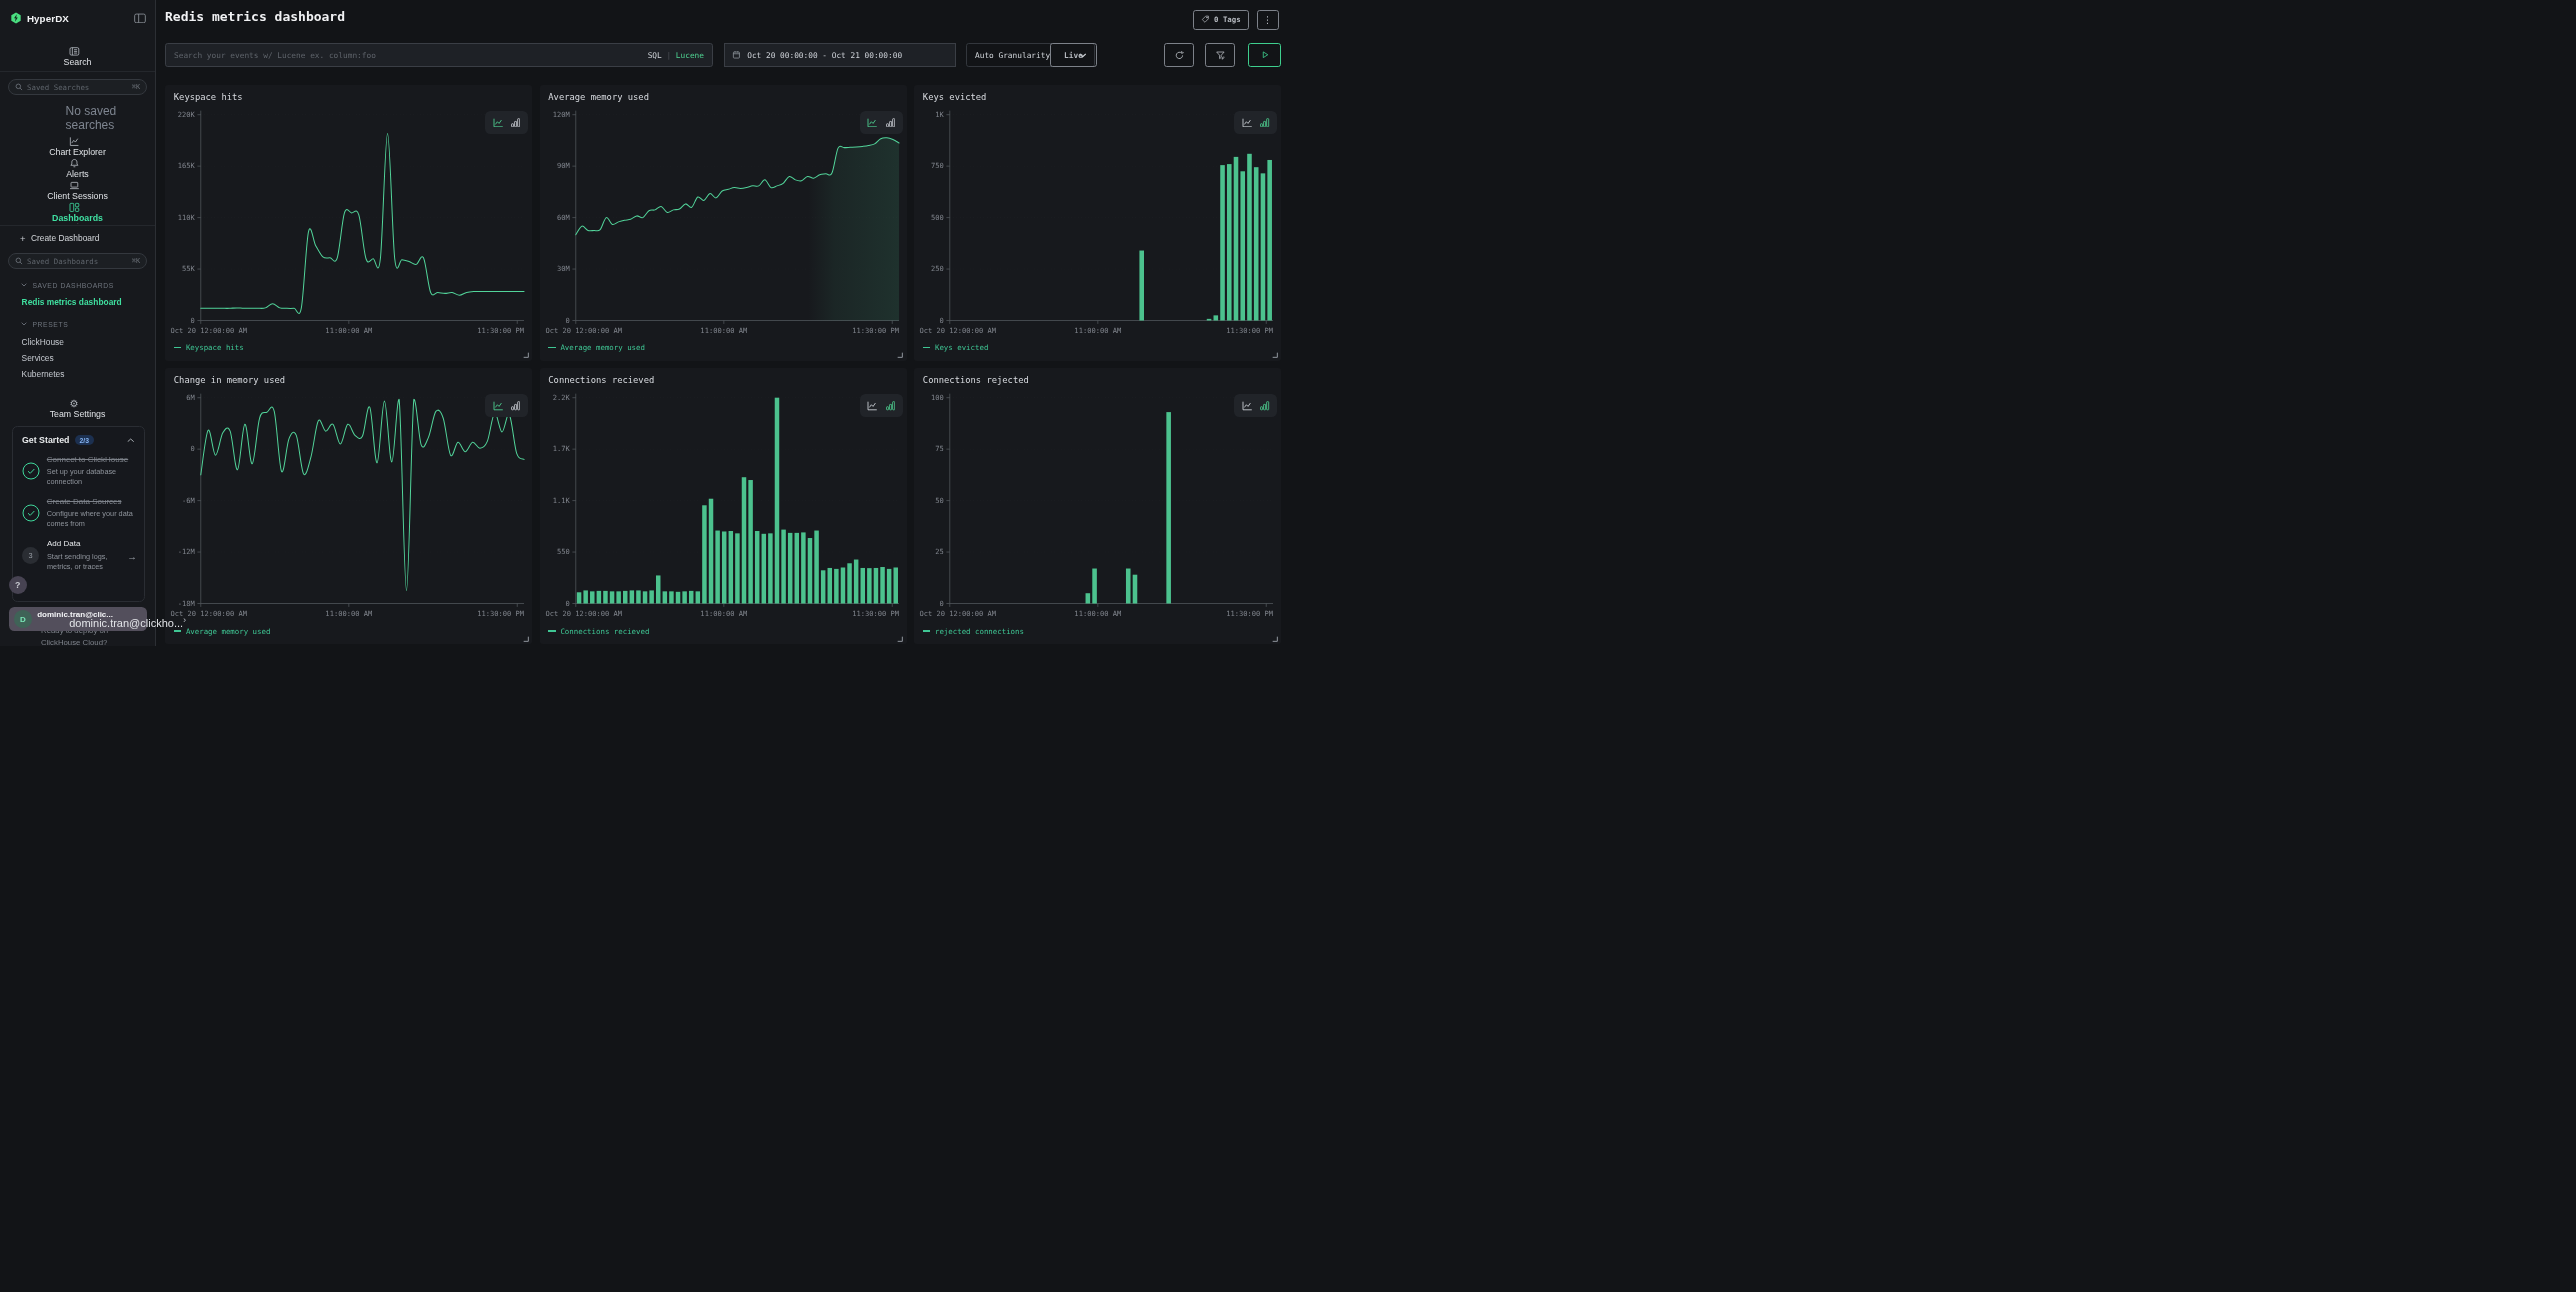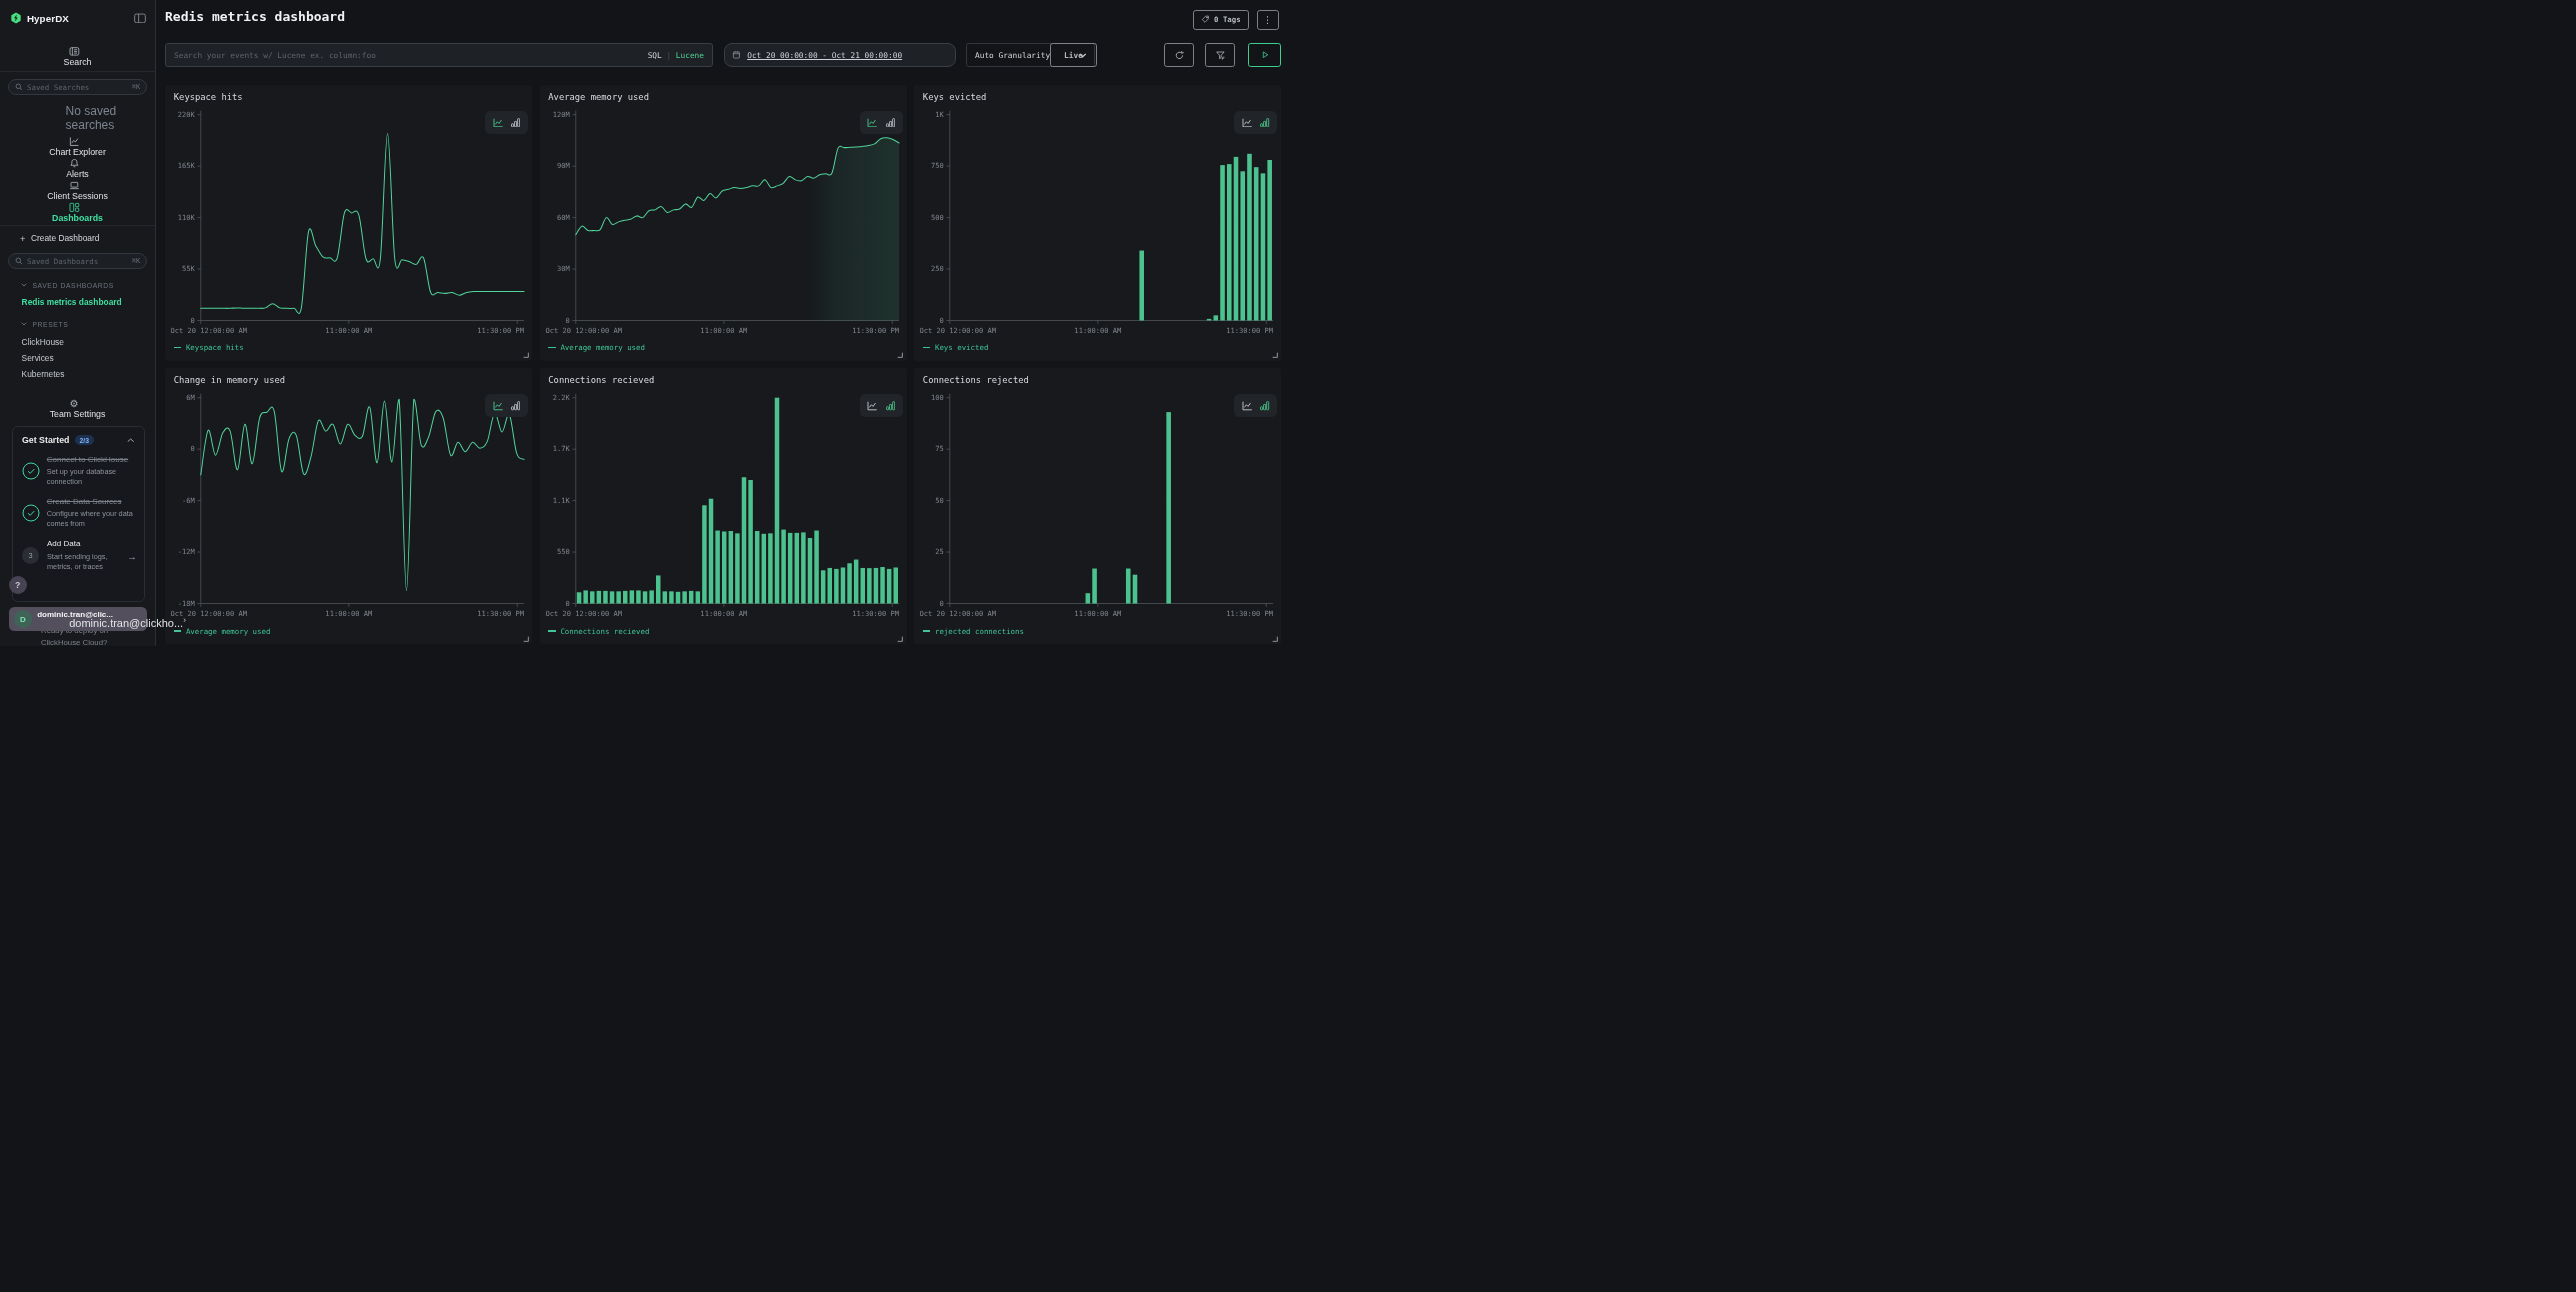--- a/index.html
+++ b/index.html
@@ -94,22 +94,22 @@
   .search-box { left:8px; width:548px; background:#1e2126; border:0.7px solid #3a3e45;
                 border-radius:2.7px; display:flex; align-items:center; padding:0 8px; }
   .search-box input { flex:1; background:transparent; border:none; outline:none;
                 font:7.8px "DejaVu Sans Mono",monospace; color:#c9ced4; }
   .search-box input::placeholder { color:#5f646b; }
   .lang-toggle { display:flex; gap:4.7px; font:7.8px "DejaVu Sans Mono",monospace;justify-content:space-between; }
   .lang-sql { color:#d0d4d9; cursor:pointer; }
   .lang-sep { color:#4a4e55; }
   .lang-lucene { color:#4fd392; cursor:pointer; }
   .date-box { left:567px; width:232px; background:#1e2126; border:0.7px solid #3a3e45;
-              border-radius:8px; display:flex; align-items:center; padding:0 7.4px; gap:6px;
-              font:7.8px "DejaVu Sans Mono",monospace; color:#ced2d8; cursor:pointer;text-decoration:underline; }
+              border-radius:0; display:flex; align-items:center; padding:0 7.4px; gap:6px;
+              font:7.8px "DejaVu Sans Mono",monospace; color:#ced2d8; cursor:pointer; }
   .gran-box { left:809px; width:129px; border:0.7px solid #33373d; border-radius:2.7px;
               display:flex; align-items:center; padding:0 8px;
               font:7.8px "DejaVu Sans Mono",monospace; color:#d3d7dc; cursor:pointer; }
   .gran-box .chev { margin-left:auto; }
   .live-btn { left:893px; width:47px; font:bold 7.8px "DejaVu Sans Mono",monospace; }
   .icon-btn { width:30px; }
   .refresh-btn { left:1007px; } .filter-btn { left:1048px; }
   .play-btn { left:1091px; width:33px; border-color:#3ecf8e; }
 
   .grid { display:grid; grid-template-columns:repeat(3,1fr); gap:7.4px;

